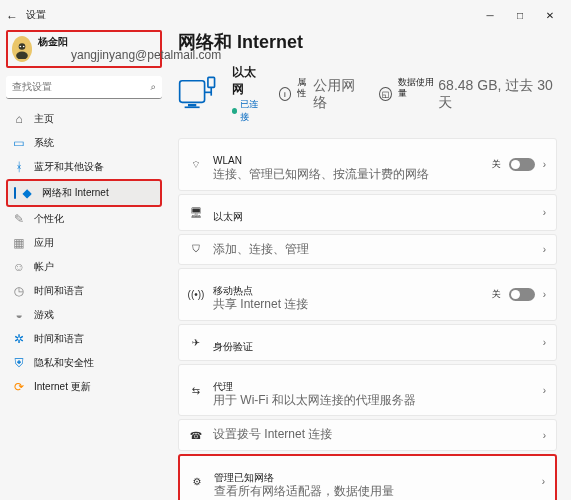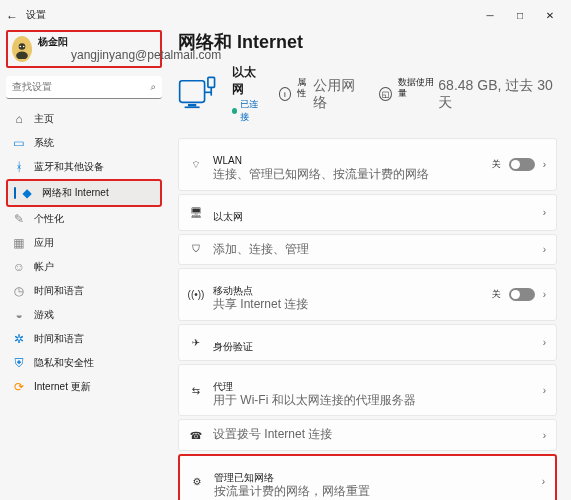--- a/index.html
+++ b/index.html
@@ -249,20 +249,20 @@
           <span class="row-sub">设置拨号 Internet 连接</span>
         </div>
       <div class="row-right">
           <span class="chev">›</span>
         </div>
     </div>
     <div class="row highlight">
       <span class="row-ic">⚙</span>
       <div class="row-text">
           <span class="row-title">管理已知网络</span>
-          <span class="row-sub">按流量计费的网络，网络重置</span>
+          <span class="row-sub">查看所有网络适配器，数据使用量</span>
         </div>
       <div class="row-right">
           <span class="chev">›</span>
         </div>
     </div>
   </div>
 </div>
 
 </body></html>

